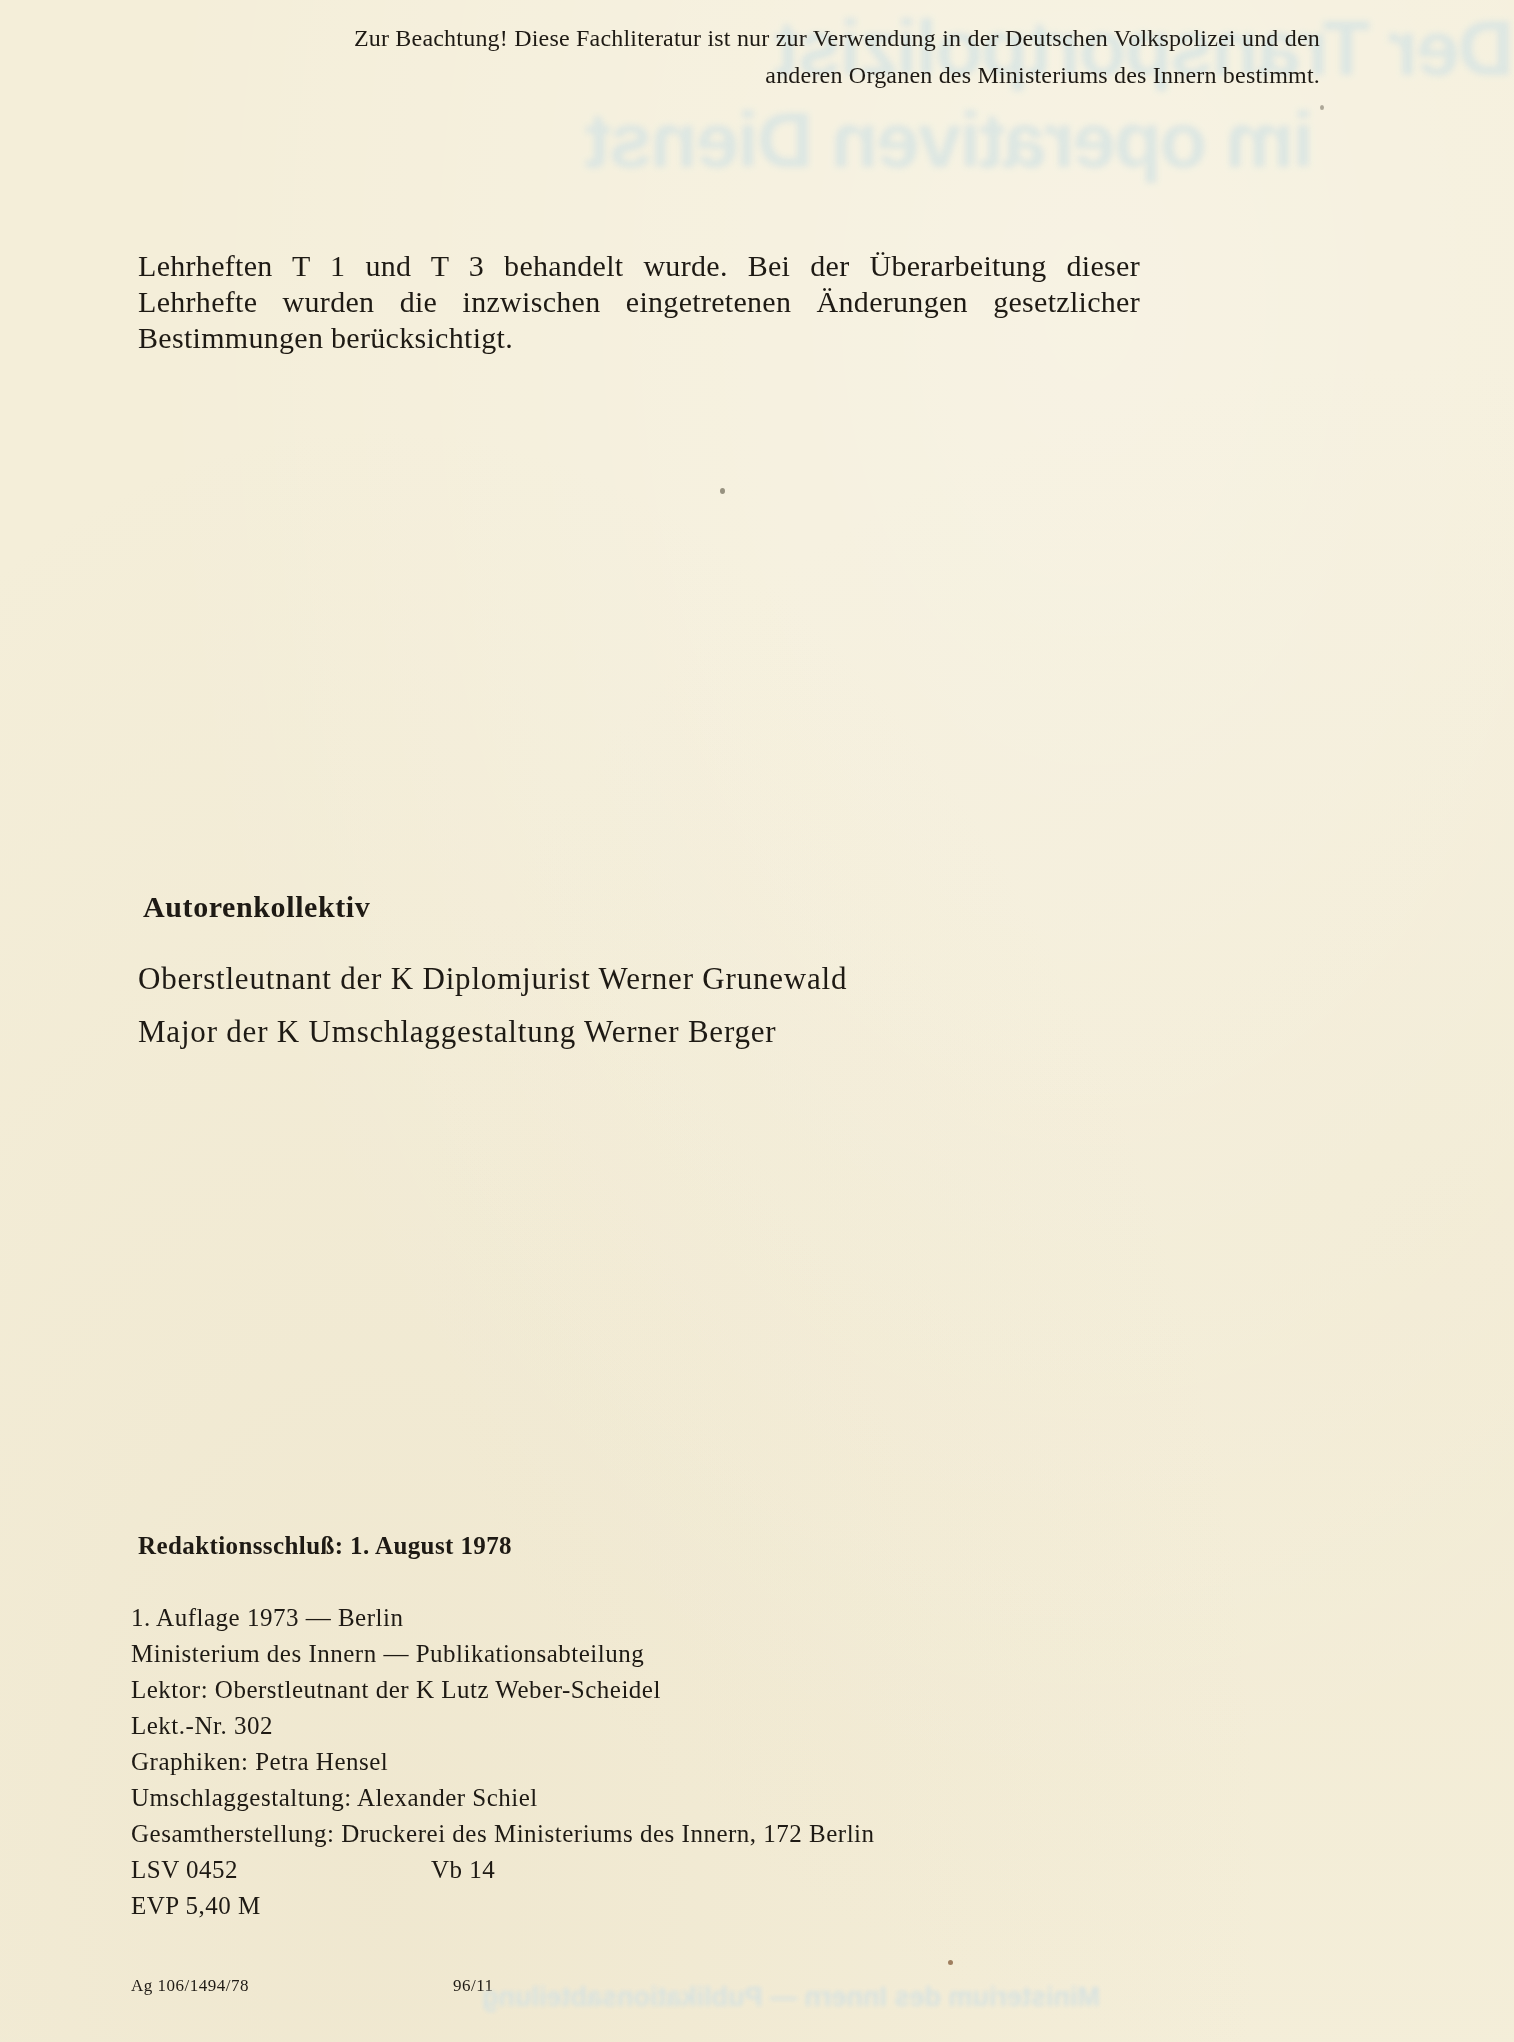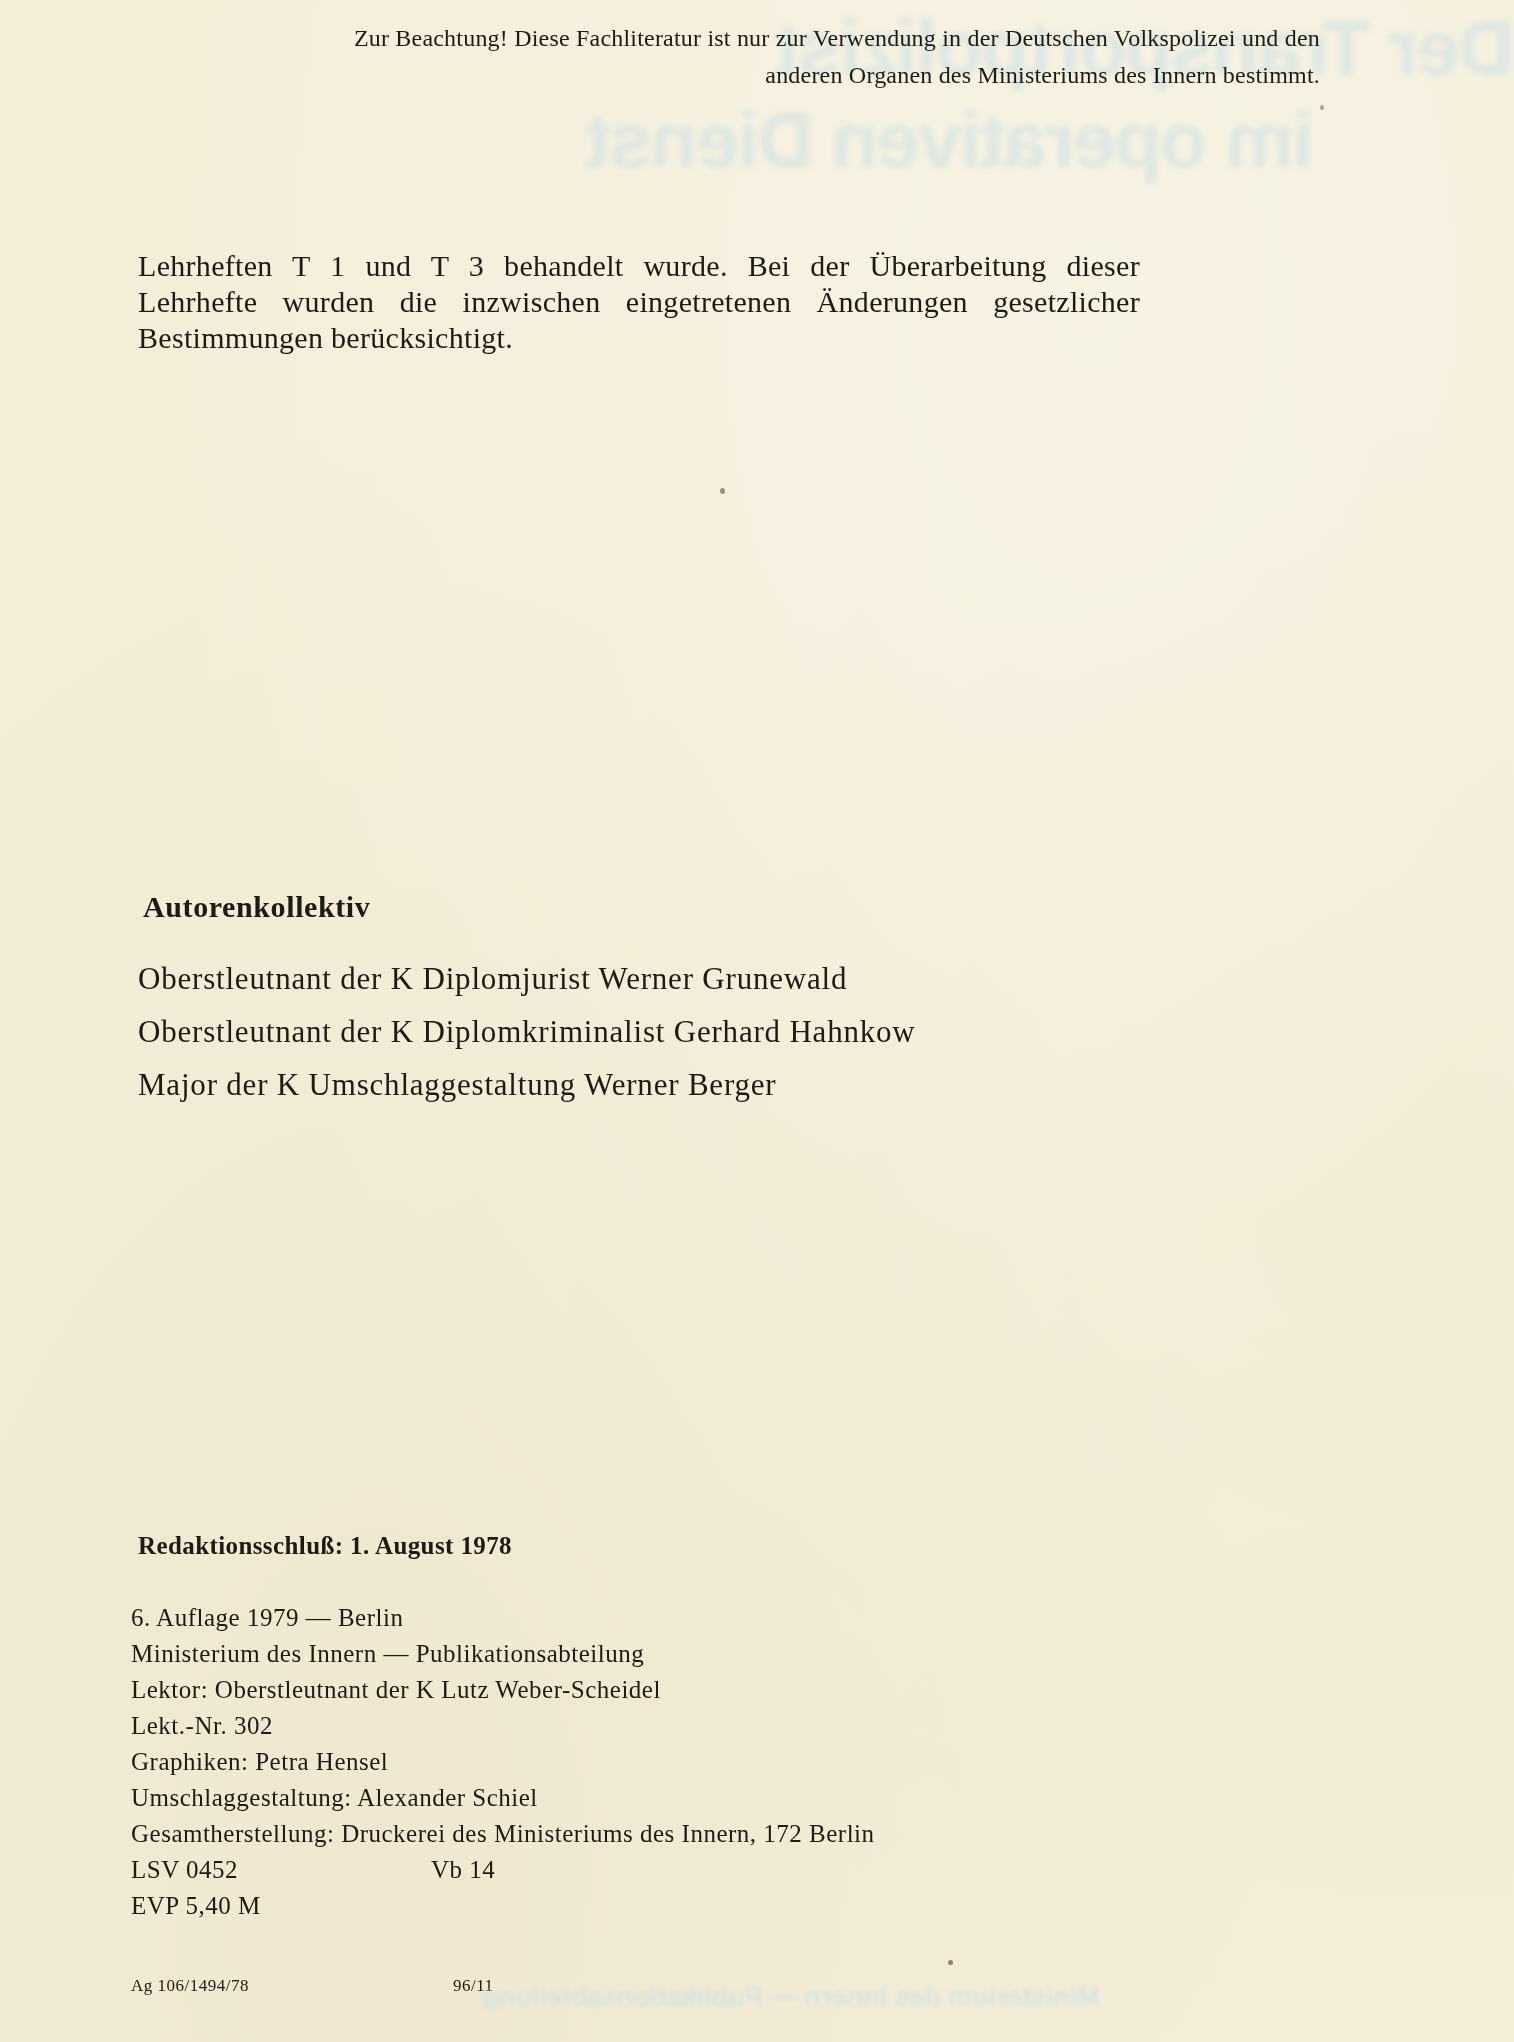--- a/index.html
+++ b/index.html
@@ -100,28 +100,27 @@
   </div>
 
   <div class="speck a"></div>
   <div class="speck b"></div>
   <div class="speck c"></div>
 
   <div class="authors-heading">Autorenkollektiv</div>
 
   <div class="authors">
     <div>Oberstleutnant der K Diplomjurist Werner Grunewald</div>
-    <div>Oberstleutnant der K Diplomkriminalist Gerhard Hahnkow</div>
     <div>Major der K Umschlaggestaltung Werner Berger</div>
   </div>
 
   <div class="deadline">Redaktionsschluß: 1. August 1978</div>
 
   <div class="imprint">
-    <div>6. Auflage 1979 — Berlin</div>
+    <div>1. Auflage 1973 — Berlin</div>
     <div>Ministerium des Innern — Publikationsabteilung</div>
     <div>Lektor: Oberstleutnant der K Lutz Weber-Scheidel</div>
     <div>Lekt.-Nr. 302</div>
     <div>Graphiken: Petra Hensel</div>
     <div>Umschlaggestaltung: Alexander Schiel</div>
     <div>Gesamtherstellung: Druckerei des Ministeriums des Innern, 172 Berlin</div>
     <div class="lsv-row">
       <span>LSV  0452</span>
       <span class="vb">Vb  14</span>
     </div>

